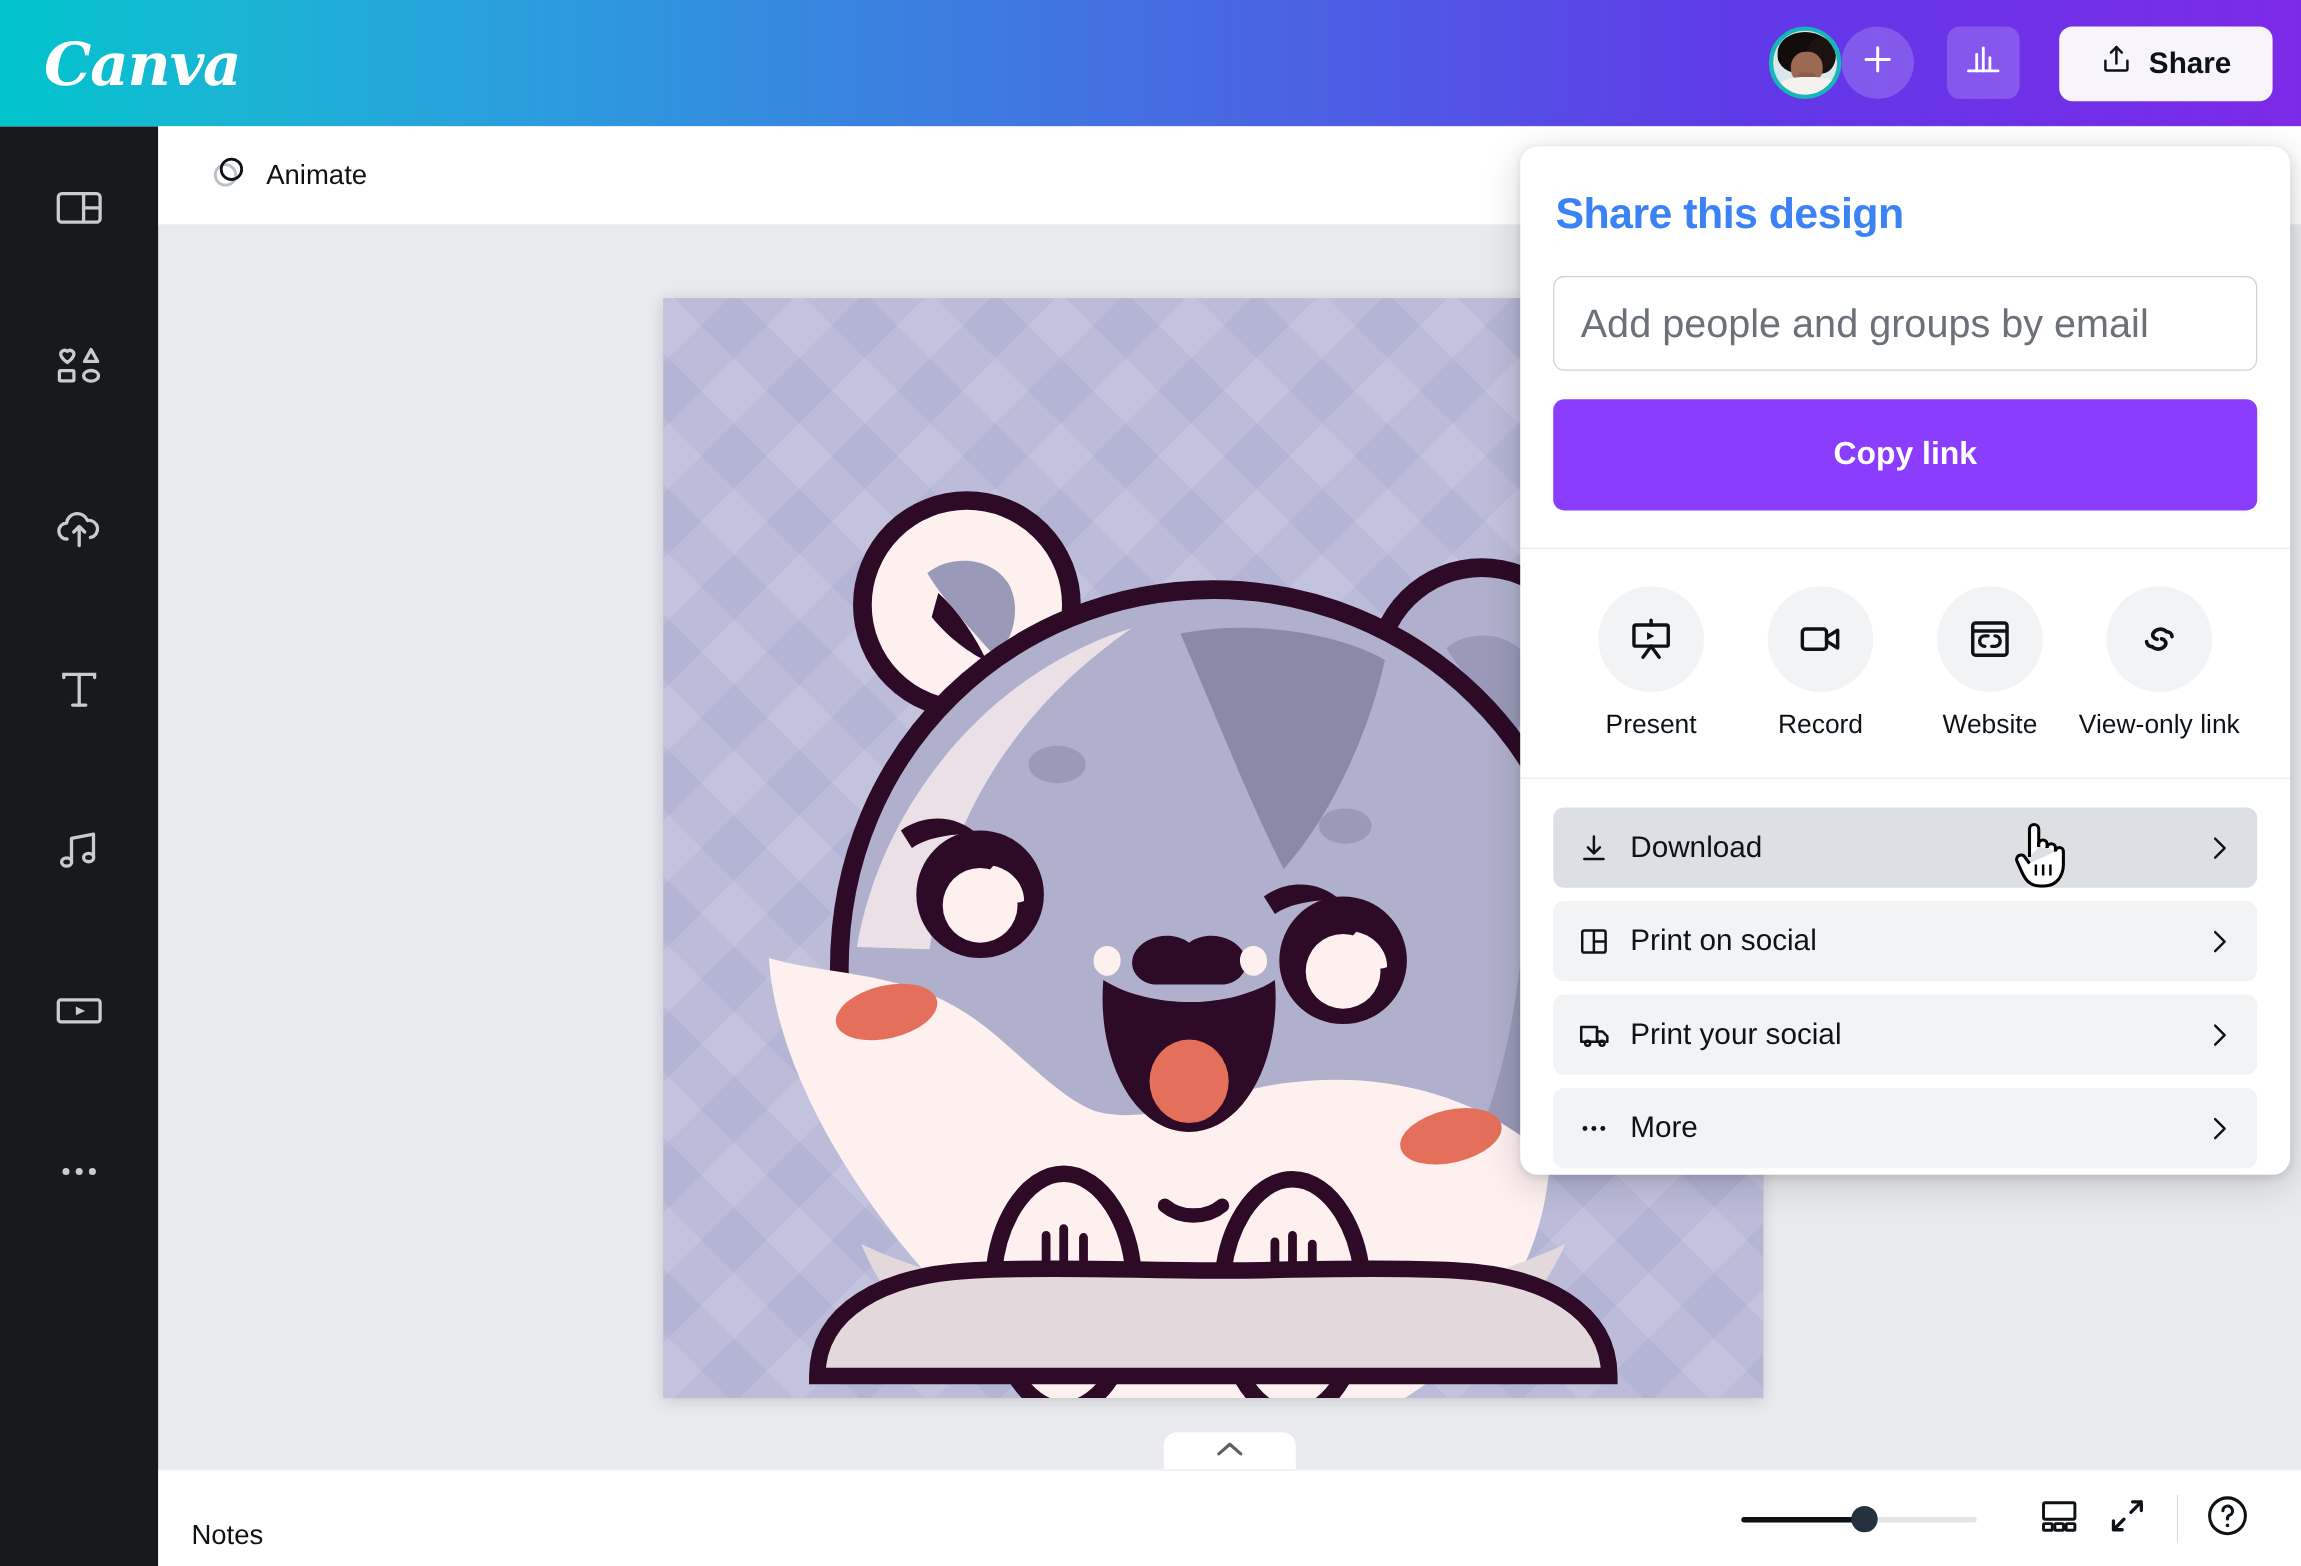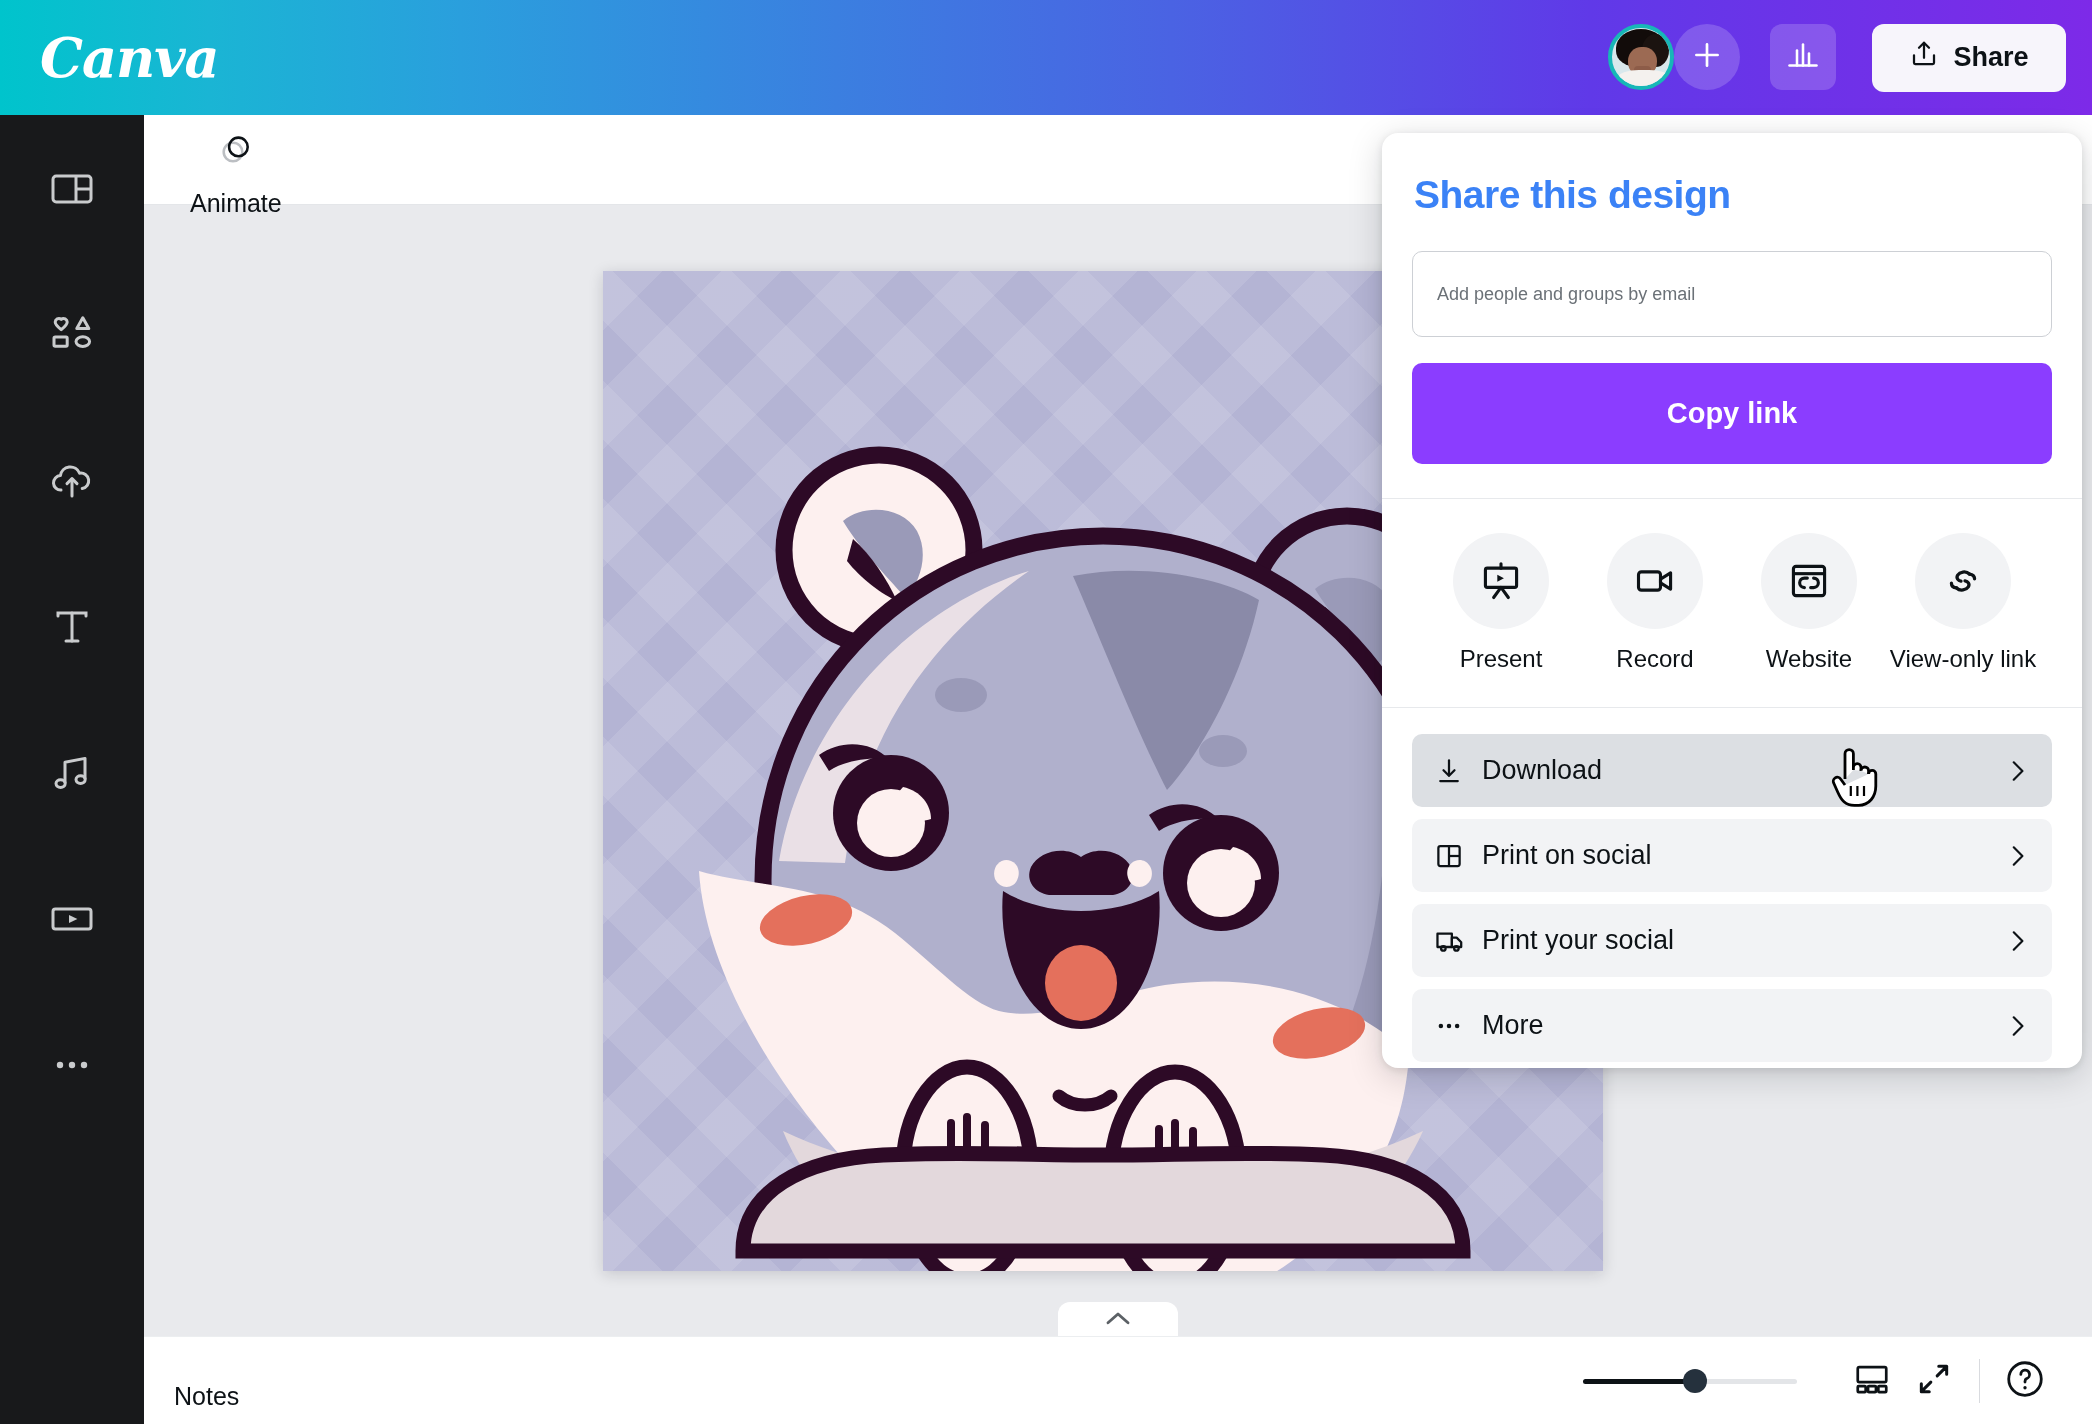--- a/index.html
+++ b/index.html
@@ -89,23 +89,23 @@
     position: absolute; left: 144px; top: 115px;
     width: 1948px; height: 1309px; background: #e9eaed;
   }
   #toolbar {
     position: absolute; left: 0; top: 0; width: 1948px; height: 90px;
     background: #fff; display: flex; align-items: center;
     border-bottom: 1px solid #e4e6e9;
   }
   #animate-btn {
     margin-left: 30px; height: 58px; padding: 0 16px; border-radius: 8px;
-    display: flex; gap: 16px; cursor: pointer;
+    display: flex; align-items: center; gap: 16px; cursor: pointer;
     background: transparent; border: none;
-    font-size: 25px; color: #0d1216; font-weight: 400; flex-direction: column;
+    font-size: 25px; color: #0d1216; font-weight: 400;
   }
   #canvas-area {
     position: absolute; left: 0; top: 90px; width: 1948px; height: 1131px;
     display: flex; align-items: center; justify-content: center;
   }
   #design {
     position: relative; width: 1000px; height: 1000px; margin-left: -30px;
     background: #b4b4d4; overflow: hidden;
     box-shadow: 0 3px 14px rgba(20,20,40,.16);
   }
@@ -166,21 +166,21 @@
     background: #fff; border-radius: 16px;
     box-shadow: 0 8px 34px rgba(14,19,24,.17), 0 2px 8px rgba(14,19,24,.10);
     padding: 38px 30px 0 30px;
   }
   #share-title {
     font-size: 39px; font-weight: 700; color: #3b82f6;
     letter-spacing: -.5px; margin: 2px 0 34px 2px;
   }
   #email-input {
     width: 640px; height: 86px; border: 1.5px solid #cdd0d5; border-radius: 10px;
-    padding: 0 24px; font-size: 18px; color: #0d1216;
+    padding: 0 24px; font-size: 36px; color: #0d1216;
     font-family: "Liberation Sans", sans-serif; background: #fff;
   }
   #email-input::placeholder { color: #6b7177; }
   #copy-link-btn {
     width: 640px; height: 101px; margin-top: 26px; border: none; cursor: pointer;
     background: #8b3dff; border-radius: 10px;
     color: #fff; font-size: 29px; font-weight: 600;
     font-family: "Liberation Sans", sans-serif;
   }
   #divider-a {

